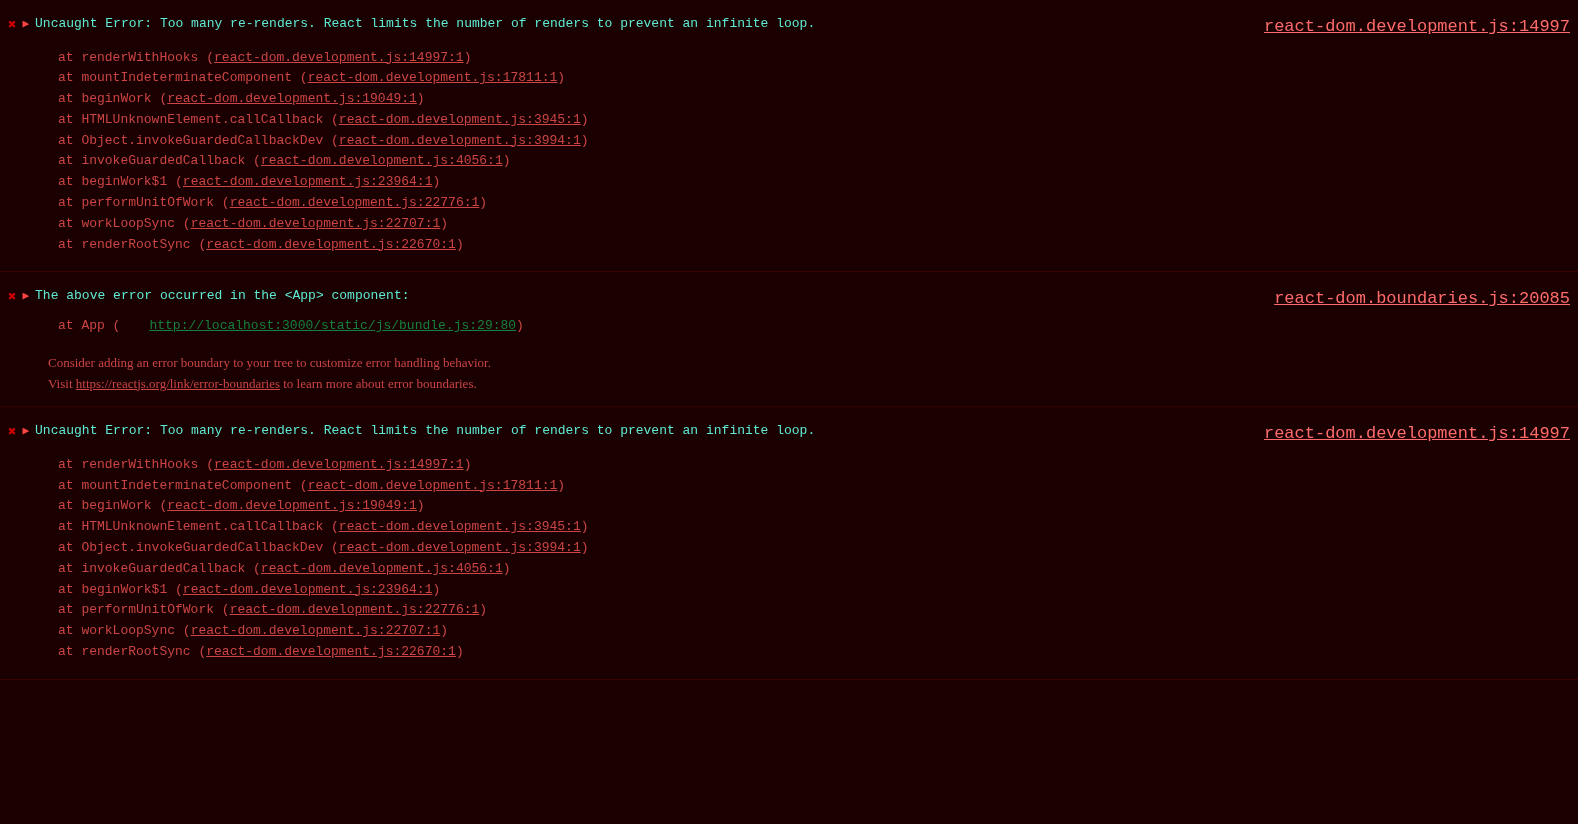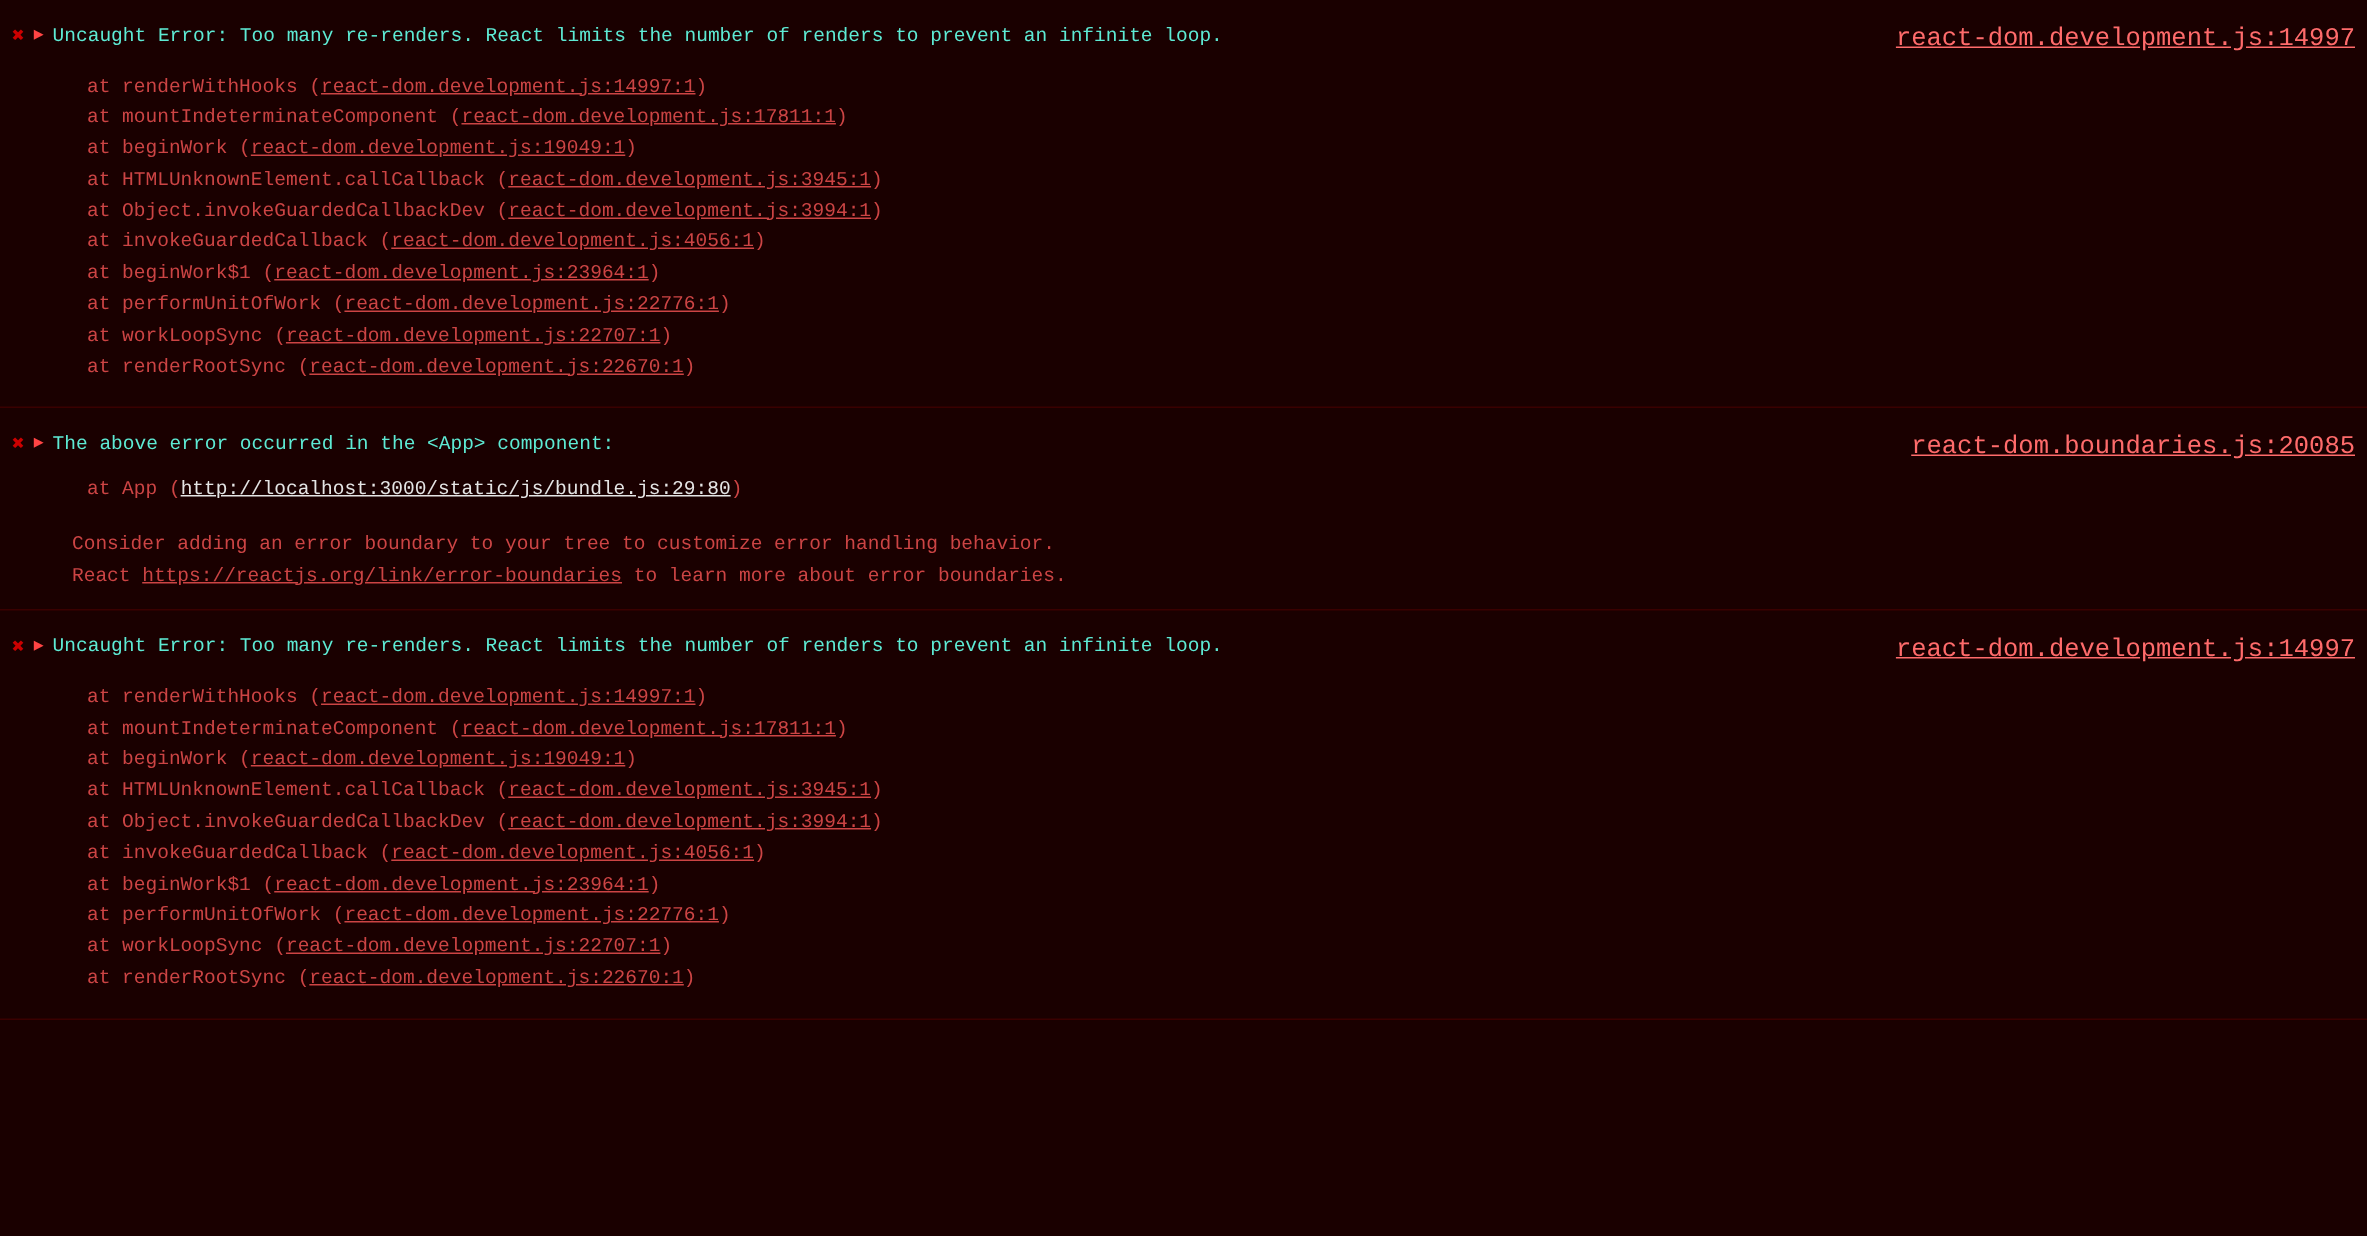--- a/index.html
+++ b/index.html
@@ -92,30 +92,31 @@
     .error-block-2 {
       padding: 8px 0 4px 0;
       border-bottom: 1px solid #3a0000;
     }
 
     .error-block-2 .error-header {
       padding-bottom: 2px;
     }
 
     .app-link {
-      color: #e5e5e5;
+      color: #15803d;
       text-decoration: underline;
       font-family: 'Courier New', Courier, monospace;
       cursor: pointer;
+      margin-left: 29px;
     }
 
     .consider-text {
       padding: 8px 8px 8px 48px;
       color: #cc4444;
-      font-family: Liberation Mono, monospace;
+      font-family: Liberation Serif, serif;
       font-size: 13px;
       line-height: 1.6;
     }
 
     .consider-link {
       color: #cc4444;
       text-decoration: underline;
       cursor: pointer;
     }
   </style>
@@ -152,21 +153,21 @@
       <span class="triangle">▶</span>
       <span class="error-message">The above error occurred in the &lt;App&gt; component:</span>
     </div>
     <a class="error-source-link" href="#">react-dom.boundaries.js:20085</a>
   </div>
   <div class="stack-trace">
     <span class="stack-line">    at App (<a class="app-link" href="#">http://localhost:3000/static/js/bundle.js:29:80</a>)</span>
   </div>
   <div class="consider-text">
     <span>Consider adding an error boundary to your tree to customize error handling behavior.</span><br>
-    <span>React </span><a class="consider-link" href="#">https://reactjs.org/link/error-boundaries</a><span> to learn more about error boundaries.</span>
+    <span>Visit </span><a class="consider-link" href="#">https://reactjs.org/link/error-boundaries</a><span> to learn more about error boundaries.</span>
   </div>
 </div>
 
 <div class="error-block">
   <div class="error-header">
     <div class="error-header-left">
       <span class="error-icon">✖</span>
       <span class="triangle">▶</span>
       <span class="error-message">Uncaught Error: Too many re-renders. React limits the number of renders to prevent an infinite loop.</span>
     </div>

